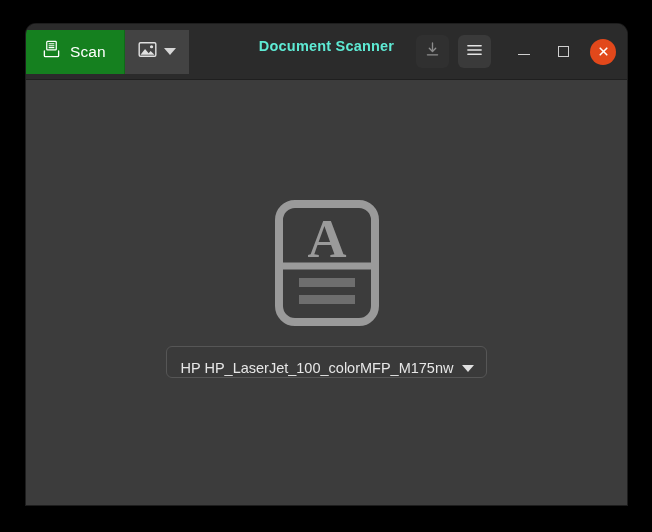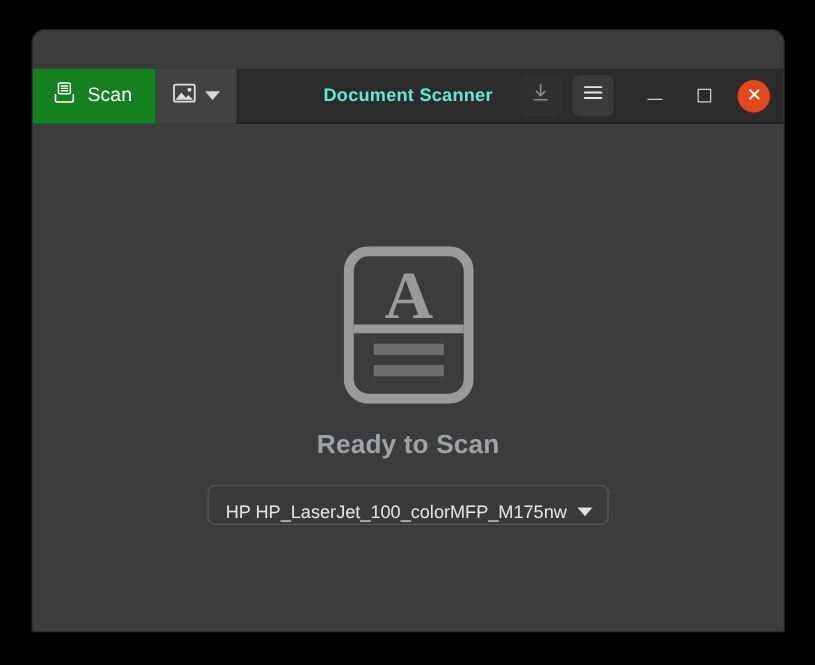--- a/index.html
+++ b/index.html
@@ -29,27 +29,26 @@
     border-top-left-radius: 10px;
     border-top-right-radius: 10px;
     overflow: hidden;
     background: #3c3c3c;
     box-shadow: 0 0 0 1px #1d1d1d;
   }
 
   
   .headerbar {
     position: relative;
-    height: 44px;
+    height: 56px;
     background: #2b2b2b;
     border-bottom: 1px solid #1f1f1f;
     display: flex;
     align-items: center;
     box-sizing: border-box;
-    margin-top: 31px;
   }
 
   .hb-left {
     display: flex;
     align-items: stretch;
     height: 44px;
   }
 
   
   .scan-button {
@@ -294,21 +293,20 @@
       <div class="doc-icon">
         <svg width="104" height="126" viewBox="0 0 104 126" fill="none">
           <rect x="4" y="4" width="96" height="118" rx="16" ry="16" stroke="#9a9a9a" stroke-width="8" fill="none"></rect>
           <path d="M8 66 H96" stroke="#9a9a9a" stroke-width="7"></path>
           <text x="52" y="57" text-anchor="middle" font-family="'Liberation Serif', serif" font-size="54" font-weight="bold" fill="#9a9a9a">A</text>
           <rect x="24" y="78" width="56" height="9" fill="#6e6e6e"></rect>
           <rect x="24" y="95" width="56" height="9" fill="#6e6e6e"></rect>
         </svg>
       </div>
 
-      <div class="status-text">Ready to Scan</div>
 
       <div class="device-combo">
         <span class="device-name">HP HP_LaserJet_100_colorMFP_M175nw</span>
         <span class="combo-caret"></span>
       </div>
 
     </div>
   </div>
 </div>
 

